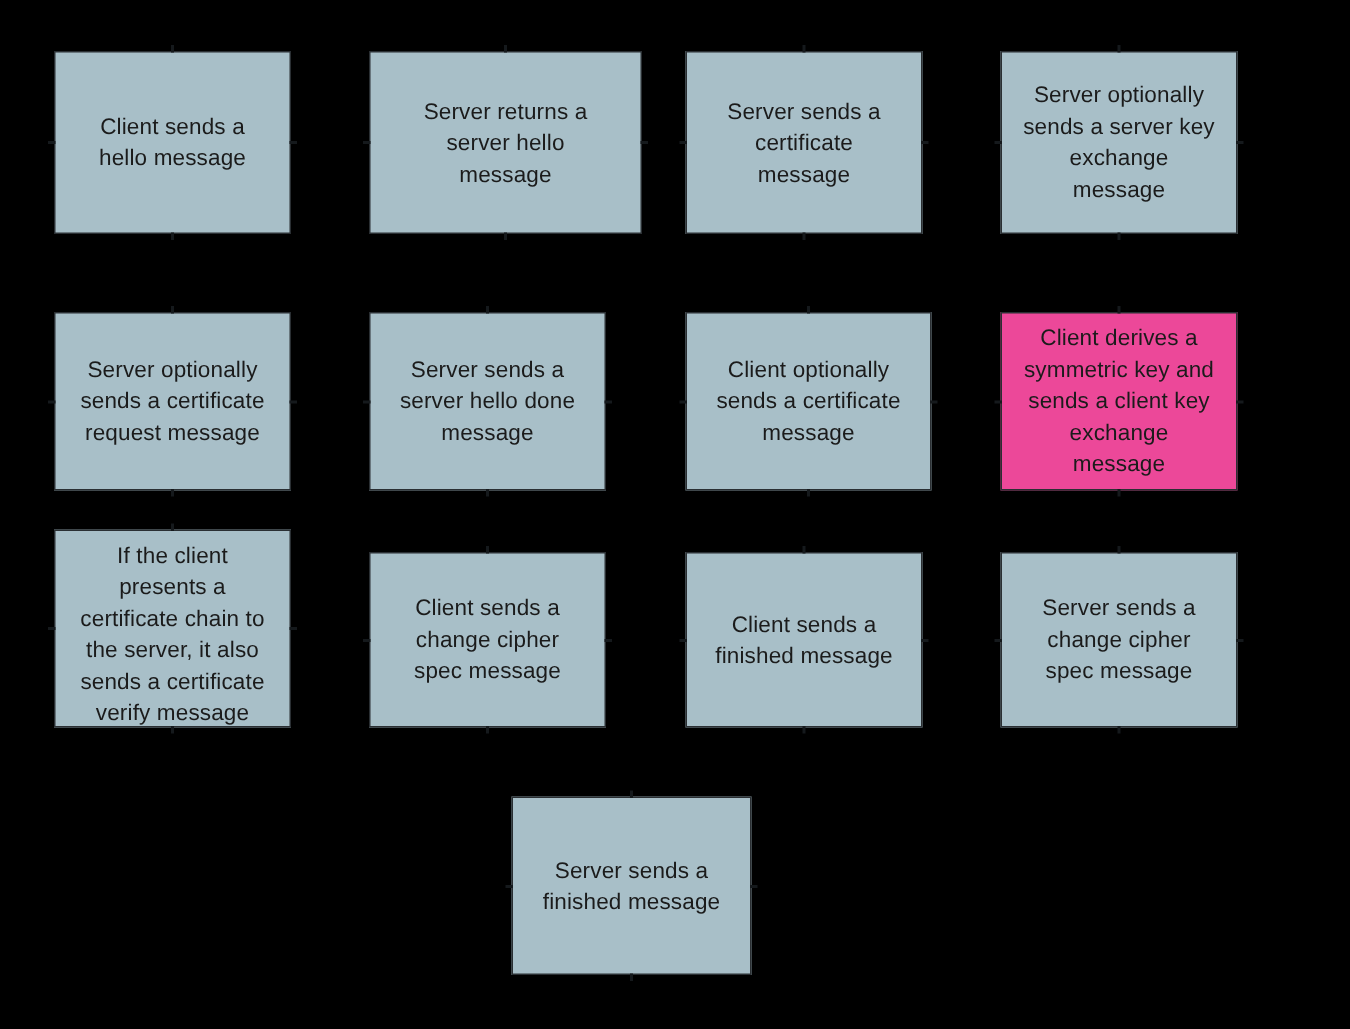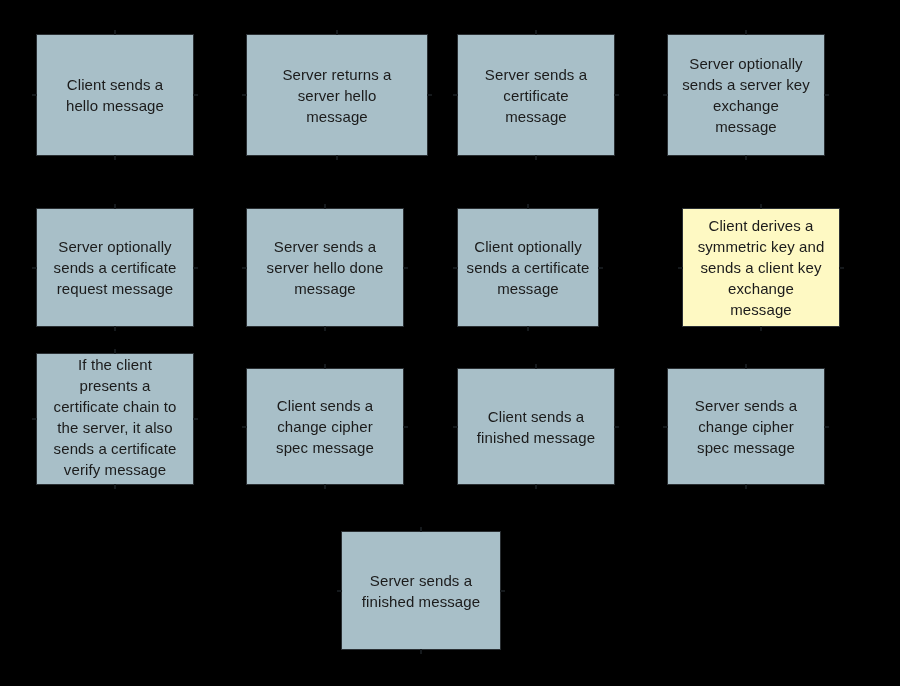--- a/index.html
+++ b/index.html
@@ -25,21 +25,21 @@
     box-sizing: border-box;
     background: #a8bfc8;
     border: 1px solid #2a2f33;
     display: flex;
     align-items: center;
     justify-content: center;
     padding: 4px 6px;
     overflow: visible;
   }
   .node.top-align {
-    align-items: flex-end;
+    align-items: flex-start;
     padding-top: 6px;
   }
   .node-label {
     display: block;
     width: 100%;
     text-align: center;
     color: #1b1b1b;
     font-size: 15px;
     line-height: 21px;
     font-family: "Liberation Sans", "DejaVu Sans", sans-serif;
@@ -131,30 +131,30 @@
     </div>
     <div class="node" style="left: 246px; top: 208px; width: 158px; height: 119px; background: rgb(168, 191, 200); border-color: rgb(42, 47, 51);">
       <span class="node-label" style="color: rgb(27, 27, 27);">Server sends a
 server hello done
 message</span>
       <span class="anchor left"></span>
       <span class="anchor right"></span>
       <span class="anchor top"></span>
       <span class="anchor bottom"></span>
     </div>
-    <div class="node" style="left: 457px; top: 208px; width: 142px; height: 119px; background: rgb(168, 191, 200); border-color: rgb(42, 47, 51);">
+    <div class="node" style="left: 457px; top: 208px; width: 164px; height: 119px; background: rgb(168, 191, 200); border-color: rgb(42, 47, 51);">
       <span class="node-label" style="color: rgb(27, 27, 27);">Client optionally
 sends a certificate
 message</span>
       <span class="anchor left"></span>
       <span class="anchor right"></span>
       <span class="anchor top"></span>
       <span class="anchor bottom"></span>
     </div>
-    <div class="node" style="left: 682px; top: 208px; width: 158px; height: 119px; background: #fef9c3; border-color: rgb(42, 47, 51);">
+    <div class="node" style="left: 667px; top: 208px; width: 158px; height: 119px; background: #ec4899; border-color: rgb(42, 47, 51);">
       <span class="node-label" style="color: rgb(27, 27, 27);">Client derives a
 symmetric key and
 sends a client key
 exchange
 message</span>
       <span class="anchor left"></span>
       <span class="anchor right"></span>
       <span class="anchor top"></span>
       <span class="anchor bottom"></span>
     </div>

